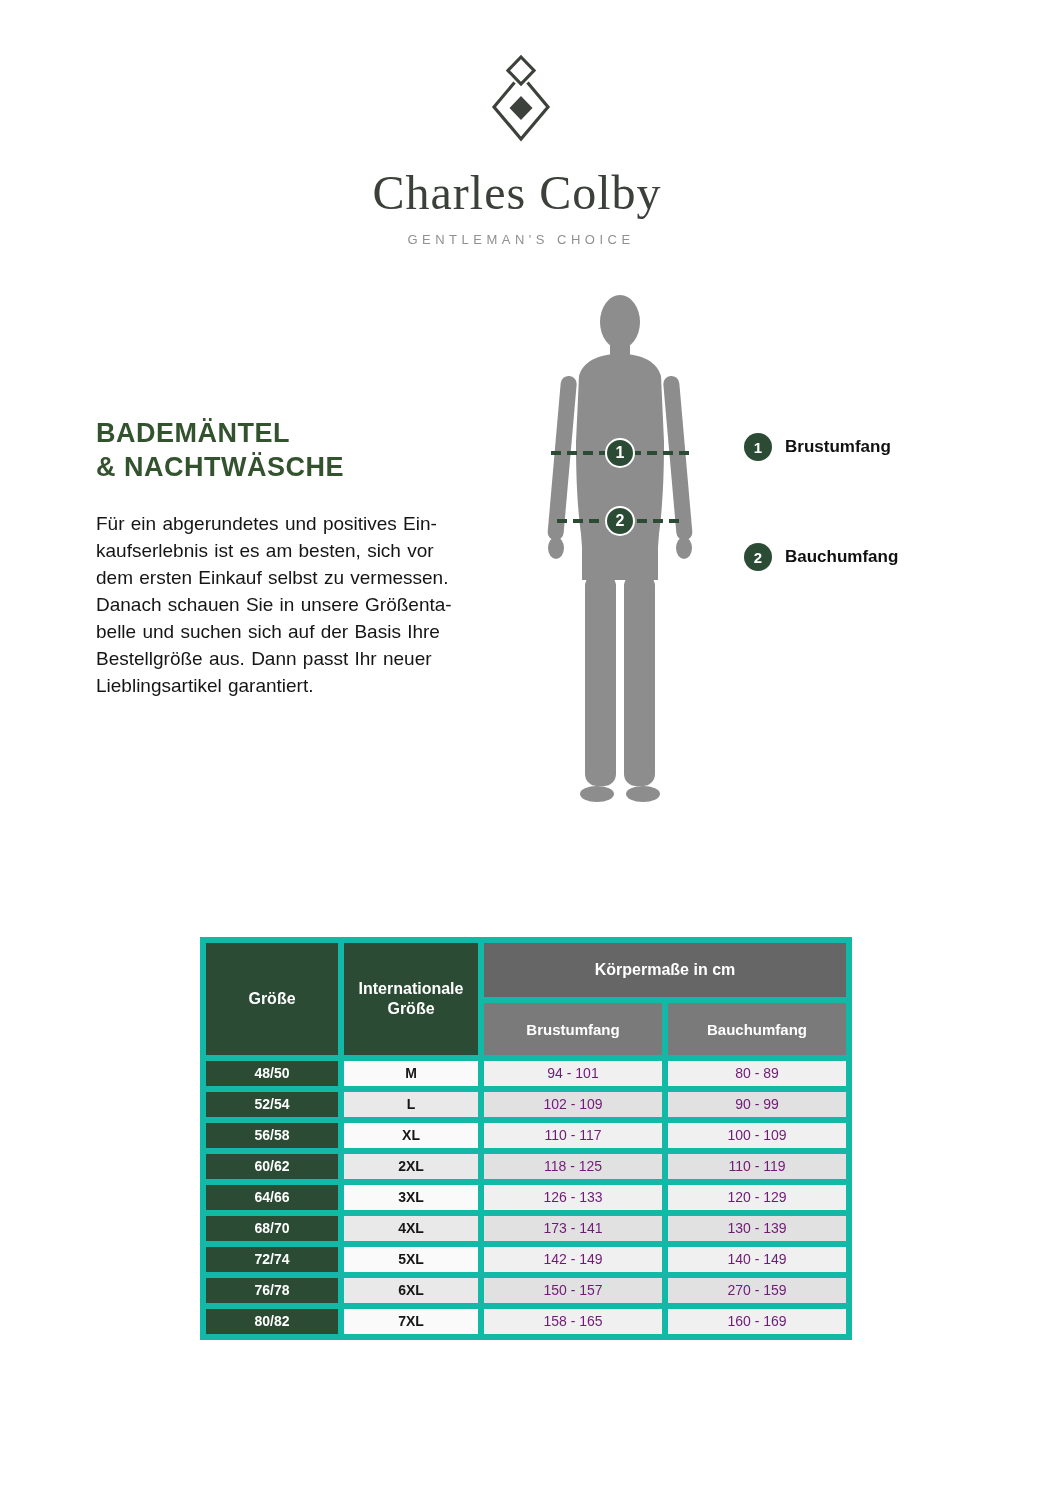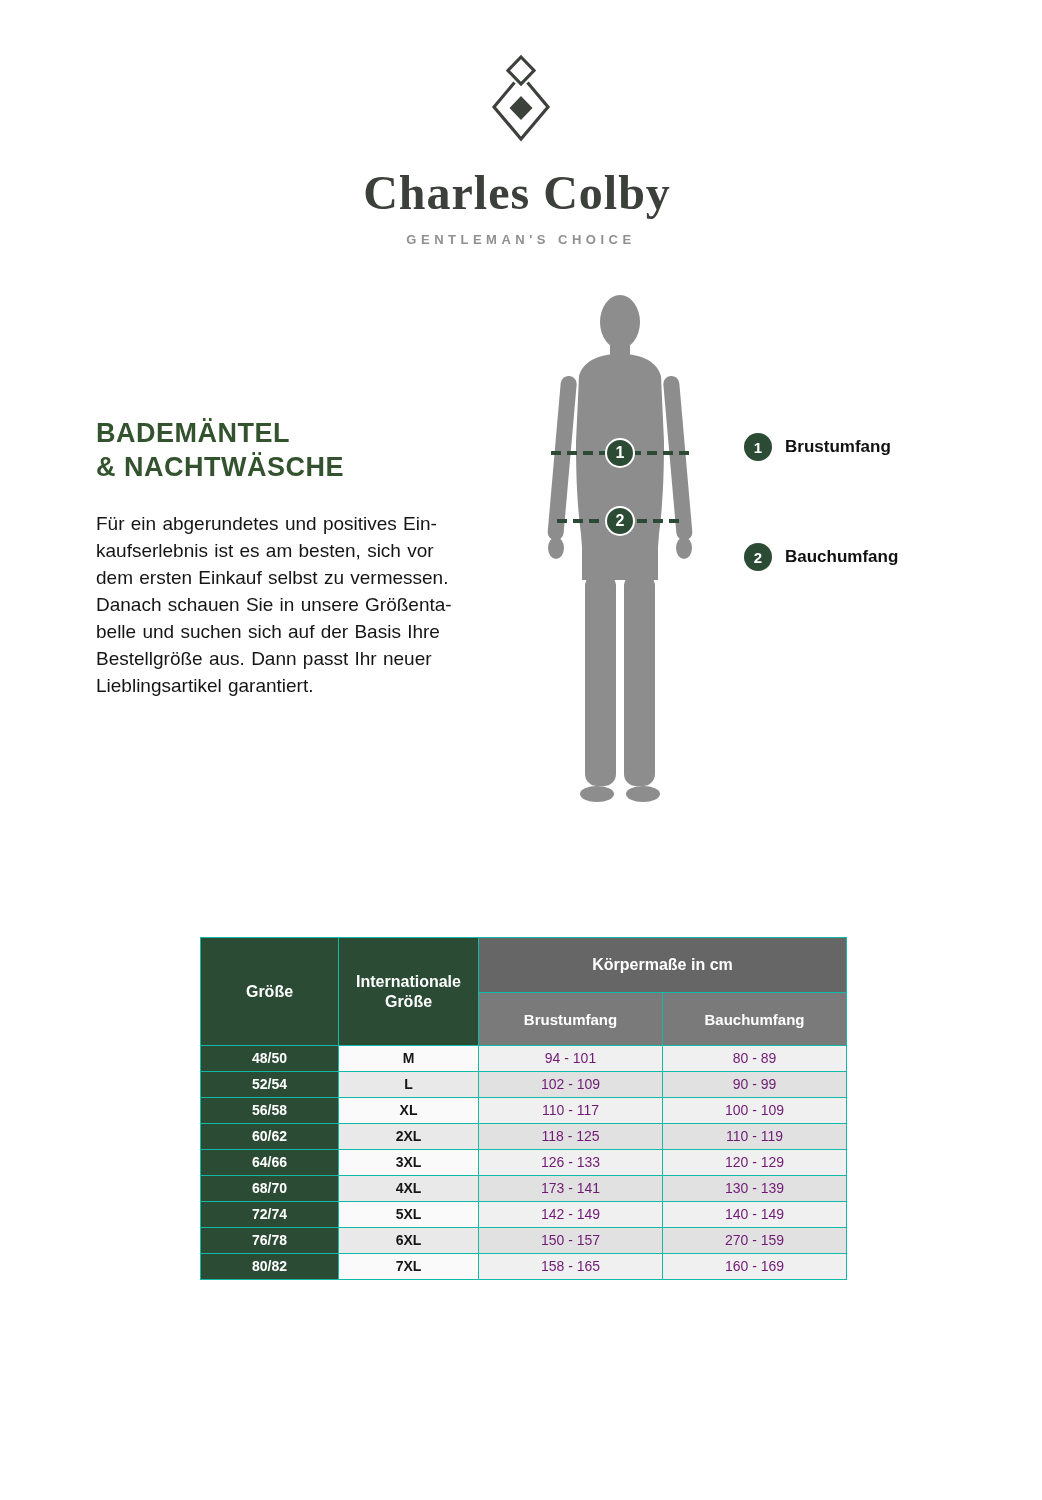--- a/index.html
+++ b/index.html
@@ -12,31 +12,31 @@
     font-family: "Liberation Sans", sans-serif;
     margin: 0 auto;
   }
 
   
   .brand { position: absolute; top: 52px; left: 0; width: 100%; text-align: center; color: #3c423b; }
   .logo-icon { display: inline-block; color: #3c423b; }
   .brand-name {
     margin: 14px 8px 0 0;
     font-family: "Liberation Serif", serif;
-    font-weight: 700;
+    font-weight: 400;
     font-size: 48px;
     letter-spacing: 1px;
     color: #3c403a;
   }
   .brand-tagline {
     margin-top: 12px;
     font-size: 13px;
     letter-spacing: 4.5px;
     color: #909090;
-    font-weight: 700;
+    font-weight: 400;
   }
 
   
   .intro { position: absolute; left: 96px; top: 416px; width: 398px; }
   .intro-title {
     margin: 0;
     font-size: 27px;
     line-height: 34px;
     font-weight: bold;
     letter-spacing: 0.5px;
@@ -94,21 +94,21 @@
 
   
   .size-table {
     position: absolute;
     left: 200px; top: 937px;
     width: 646px;
     border-collapse: collapse;
     table-layout: fixed;
   }
   .size-table th, .size-table td {
-    border: 1px solid #14b8a6;
+    border: 6px solid #14b8a6;
     text-align: center;
     vertical-align: middle;
     padding: 0;
   }
   .col-groesse { width: 138px; }
   .col-int     { width: 140px; }
   .col-b1      { width: 184px; }
   .col-b2      { width: 184px; }
   .th-green {
     background: var(--green, #2c4b34);

